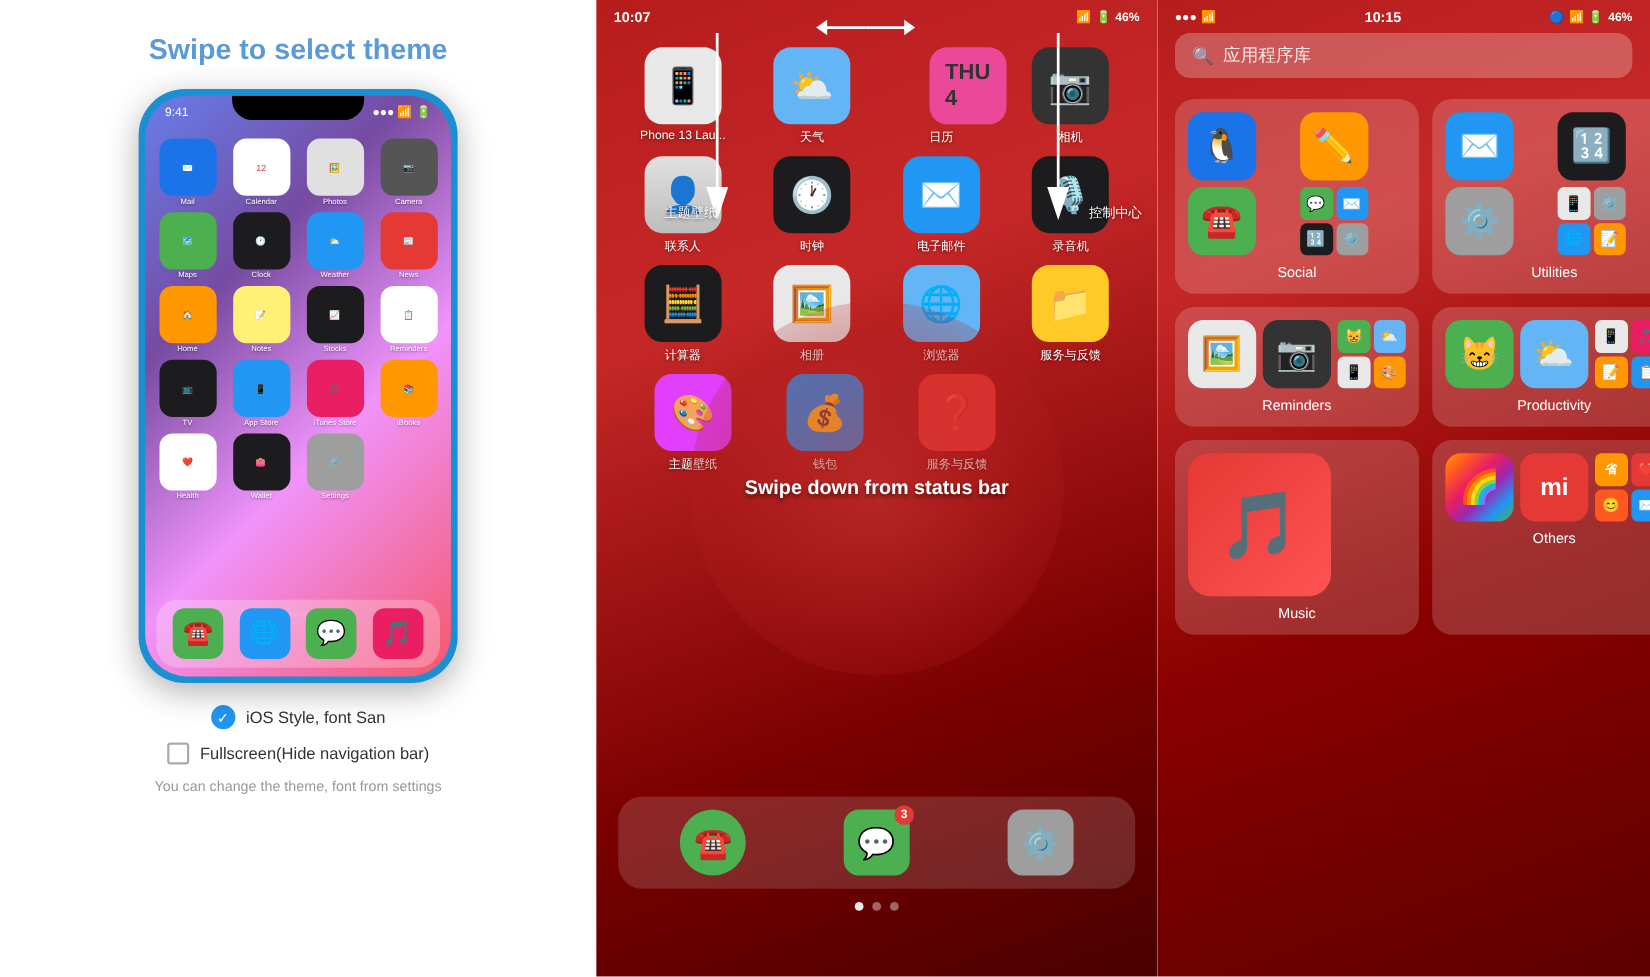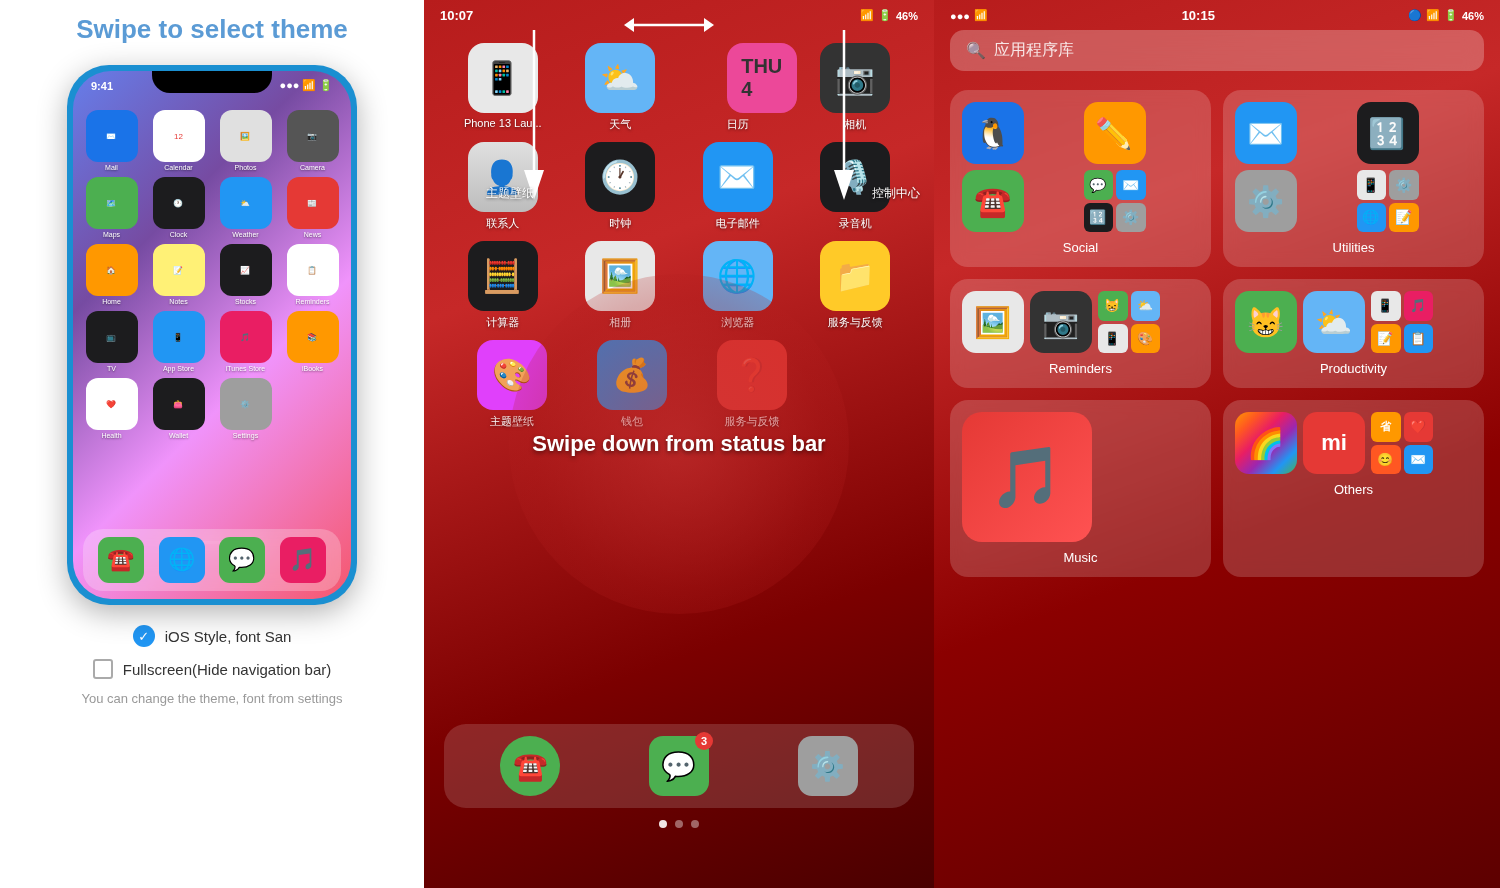--- a/index.html
+++ b/index.html
@@ -6,27 +6,27 @@
     body {
       width: 1500px;
       height: 888px;
       display: flex;
       font-family: -apple-system, 'SF Pro Display', 'Helvetica Neue', Arial, sans-serif;
       overflow: hidden;
     }
 
     
     .left-panel {
-      width: 424px;
+      width: 542px;
       height: 888px;
       background: #fff;
       display: flex;
       flex-direction: column;
       align-items: center;
-      padding: 14px 20px 20px;
+      padding: 30px 20px 20px;
       flex-shrink: 0;
     }
     .left-title {
       color: #5b9bd5;
       font-size: 26px;
       font-weight: 600;
       margin-bottom: 20px;
     }
     .phone-mockup {
       width: 290px;
@@ -46,21 +46,21 @@
       background: linear-gradient(135deg, #667eea 0%, #764ba2 30%, #f093fb 60%, #f5576c 100%);
       position: relative;
     }
     .phone-status-bar {
       display: flex;
       justify-content: space-between;
       align-items: center;
       padding: 8px 18px 0;
       color: #fff;
       font-size: 11px;
-      font-weight: 700;
+      font-weight: 400;
       gap: 35px;
     }
     .phone-notch {
       position: absolute;
       top: 0;
       left: 50%;
       transform: translateX(-50%);
       width: 120px;
       height: 22px;
       background: #000;
@@ -235,21 +235,21 @@
     .arrow-svg {
       position: absolute;
       z-index: 20;
     }
     .swipe-text-overlay {
       position: absolute;
       top: 50%;
       left: 50%;
       transform: translate(-50%, -50%);
       color: #fff;
-      font-size: 22px;
+      font-size: 18px;
       font-weight: 600;
       text-align: center;
       z-index: 25;
       text-shadow: 0 2px 4px rgba(0,0,0,0.5);
       white-space: nowrap;
     }
     .notification-label {
       position: absolute;
       top: 185px;
       left: 62px;

